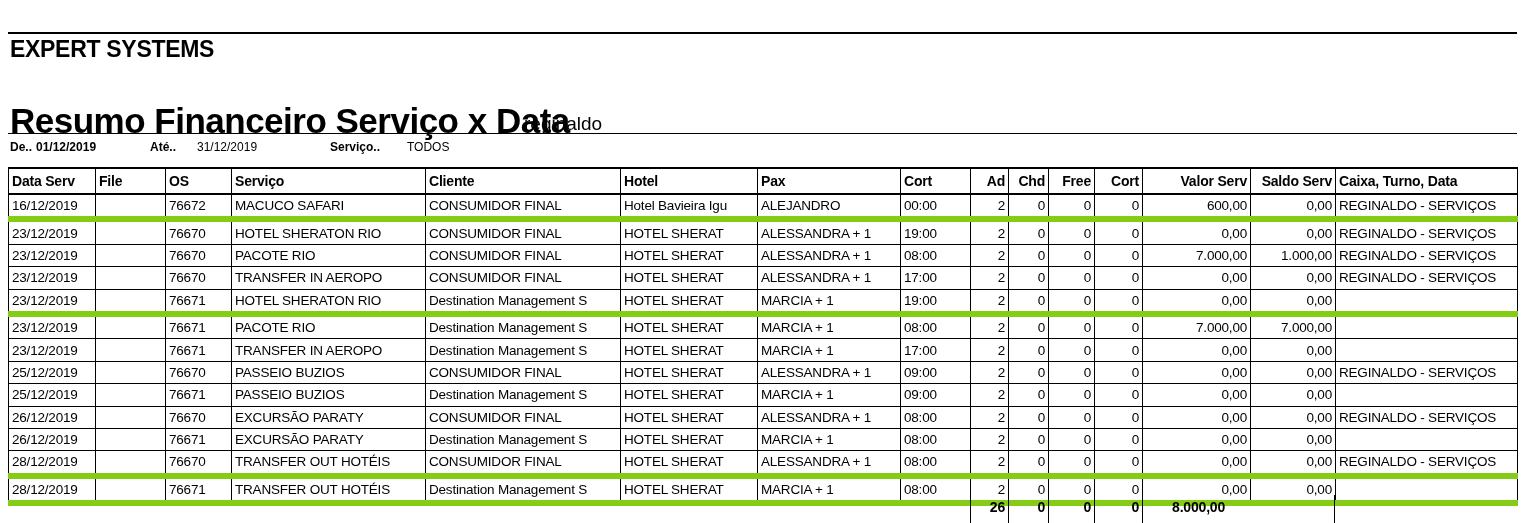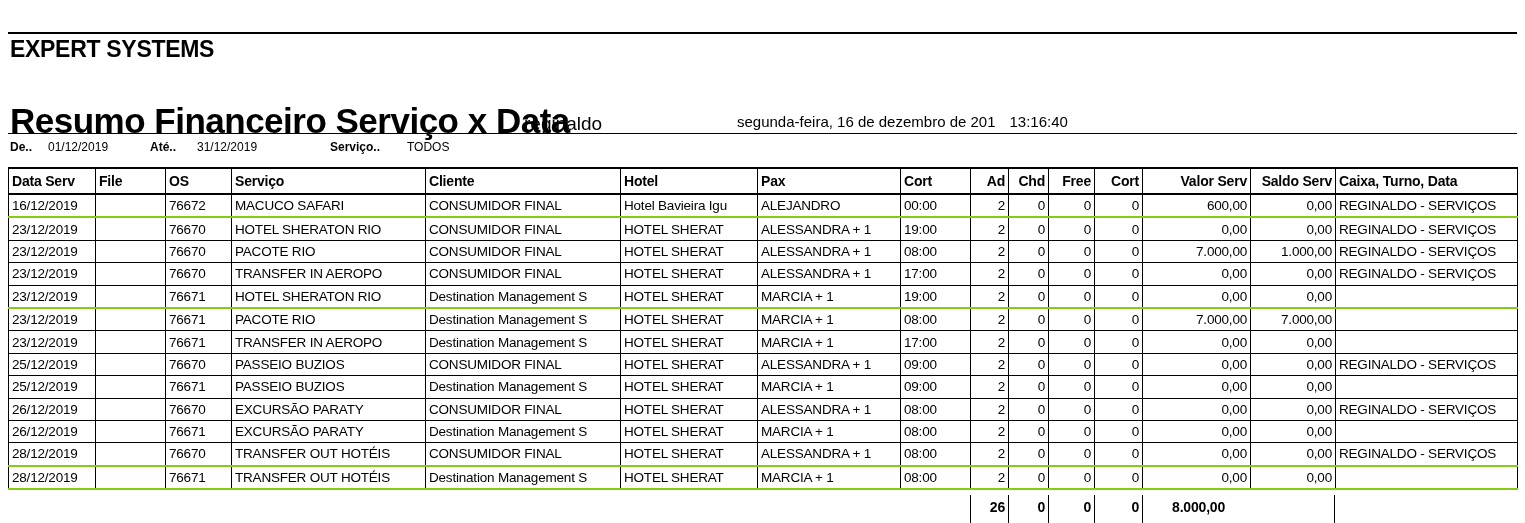--- a/index.html
+++ b/index.html
@@ -17,36 +17,36 @@
   .address-line span:last-child { margin-right:0; }
 
   .report-title { position:absolute; left:10px; top:72px; font-size:35px; font-weight:bold; letter-spacing:-0.5px; }
   .report-user { position:absolute; left:524px; top:84px; font-size:19px; }
   .report-datetime { position:absolute; left:737px; top:84px; font-size:15px; }
   .report-datetime .time { margin-left:14px; }
 
   .filters { position:absolute; left:0; top:111px; font-size:12px; height:20px; width:100%; }
   .filters .lbl { font-weight:bold; position:absolute; }
   .filters .val { position:absolute; }
-  .f-de-l { left:10px; } .f-de-v { left:48px; }
+  .f-de-l { left:10px; } .f-de-v { left:36px;font-weight:bold; }
   .f-ate-l { left:150px; } .f-ate-v { left:197px; }
   .f-srv-l { left:330px; } .f-srv-v { left:407px; }
 
   table.report { position:absolute; left:8px; top:138px; width:1509px; border-collapse:collapse; table-layout:fixed; }
   table.report th, table.report td {
     border:1px solid #000; padding:0 3px; white-space:nowrap; overflow:hidden;
     letter-spacing:-0.2px;
   }
   table.report thead th {
     border-top:2px solid #000; border-bottom:2px solid #000;
     font-size:14px; font-weight:bold; text-align:left; height:24px; vertical-align:middle;
   }
   table.report td { font-size:13.5px; height:21.4px; vertical-align:middle; }
   table.report .num { text-align:right; }
-  table.report tbody tr.thick td { border-bottom:2px solid #84cc16; }
+  table.report tbody tr.thick td { border-bottom:6px solid #84cc16; }
 
   .totals-box {
     position:absolute; left:970px; top:466px; width:365px; height:61px;
     display:flex; border:1px solid #000; border-top:none; box-sizing:border-box;
   }
   .totals-box .tcell {
     box-sizing:border-box; border-right:1px solid #000;
     font-size:14px; font-weight:bold; text-align:right;
     padding:4px 3px 0 0; letter-spacing:-0.2px;
   }
@@ -58,23 +58,20 @@
 
 <div class="page">
 
   <div class="rule rule-top"></div>
 
   <div class="company-name">EXPERT SYSTEMS</div>
 
 
   <div class="report-title">Resumo Financeiro Serviço x Data</div>
   <div class="report-user">reginaldo</div>
-  <div class="report-datetime">
-    <span>segunda-feira, 16 de dezembro de 201</span><span class="time">13:16:40</span>
-  </div>
 
   <div class="rule rule-title"></div>
 
   <div class="filters">
     <span class="lbl f-de-l">De..</span>
     <span class="val f-de-v">01/12/2019</span>
     <span class="lbl f-ate-l">Até..</span>
     <span class="val f-ate-v">31/12/2019</span>
     <span class="lbl f-srv-l">Serviço..</span>
     <span class="val f-srv-v">TODOS</span>

